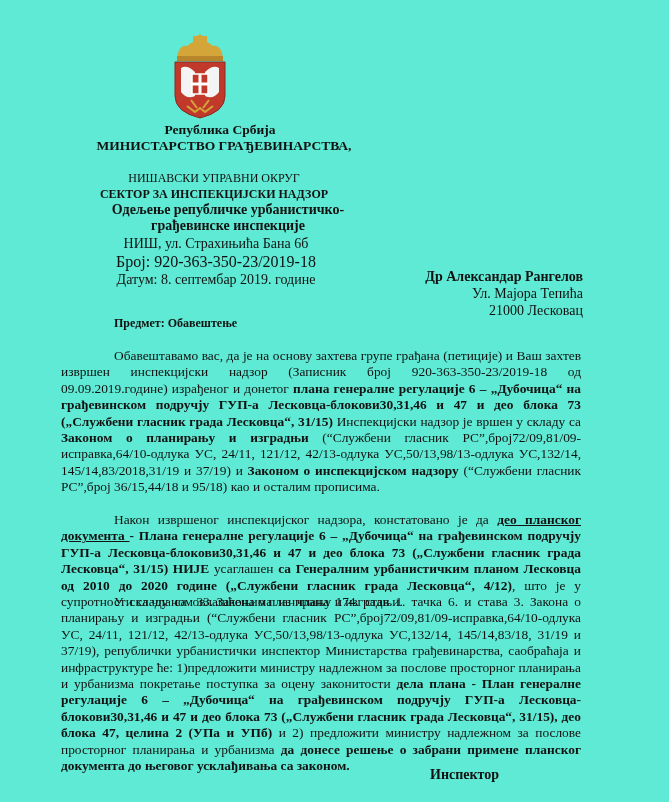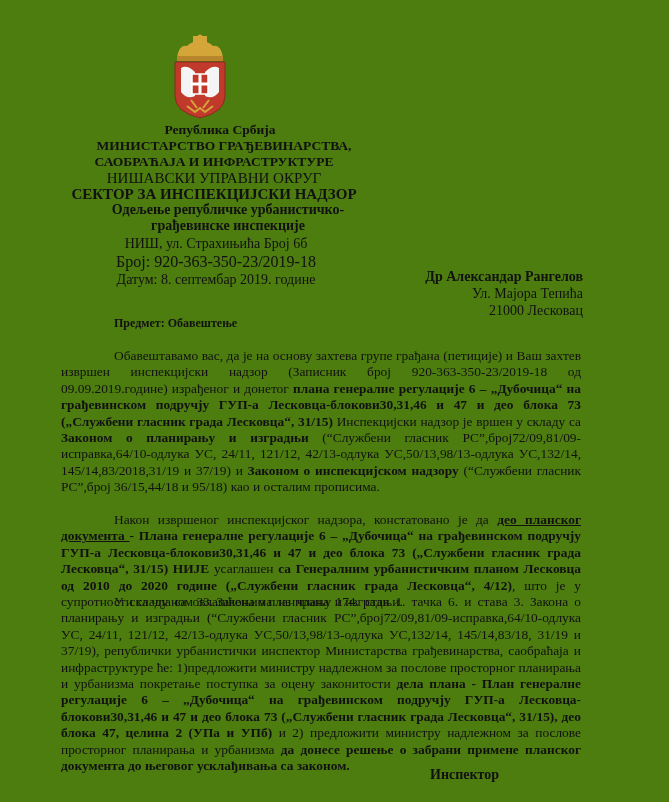--- a/index.html
+++ b/index.html
@@ -1,22 +1,22 @@
 <!DOCTYPE html>
 <html><head>
 <meta charset="utf-8">
 <style>
   html, body { margin:0; padding:0; background:#ffffff; }
   body { width:669px; height:802px; overflow:hidden; position:relative;
          font-family:"Liberation Serif", "DejaVu Serif", serif; color:#111; }
-  .page { position:absolute; left:0; top:0; width:669px; height:802px; background:#4d7c0f; }
+  .page { position:absolute; left:0; top:0; width:669px; height:802px; background:#5eead4; }
   .crest { position:absolute; left:165px; top:34px; width:70px; height:86px; }
   .hdr { position:absolute; left:60px; width:320px; text-align:center; font-size:13.5px; line-height:16px; }
   .b { font-weight:bold; }
-  .hdr.small { font-size:15px; }
+  .hdr.small { font-size:12px; }
   .recip { position:absolute; right:86px; top:268px; text-align:right; font-size:14px; line-height:17px; }
   .subject { position:absolute; left:114px; top:316px; font-size:12px; font-weight:bold; }
   .body { position:absolute; left:61px; width:520px; font-size:13.4px; line-height:16.4px; text-align:justify; }
   .body p { margin:0; }
   .ind { text-indent:53px; }
   .u { text-decoration:underline; }
   .sig { position:absolute; left:430px; top:767px; font-size:14px; font-weight:bold; }
 </style>
 </head>
 <body>
@@ -33,26 +33,25 @@
     <path d="M54 34 Q48 30 40 38 L40 62 Q48 66 54 58 Z" fill="#f4f4f4"></path>
     <rect x="27" y="40" width="16" height="20" fill="#c0392b" stroke="#fff" stroke-width="1.5"></rect>
     <rect x="33.5" y="40" width="3" height="20" fill="#fff"></rect>
     <rect x="27" y="48.5" width="16" height="3" fill="#fff"></rect>
     <path d="M26 66 L32 74 M44 66 L38 74" stroke="#d4a63a" stroke-width="2"></path>
     <path d="M22 72 L30 78 L35 74 L40 78 L48 72" stroke="#d4a63a" stroke-width="2" fill="none"></path>
   </svg>
 
   <div class="hdr b" style="top:122px;">Република Србија</div>
   <div class="hdr b" style="top:138px; left:74px; width:300px;">МИНИСТАРСТВО ГРАЂЕВИНАРСТВА,</div>
-  <div class="hdr b" style="top:154px; left:44px; width:340px;">САОБРАЋАЈА И ИНФРАСТРУКТУРЕ</div>
   <div class="hdr small" style="top:170px; left:54px;">НИШАВСКИ УПРАВНИ   ОКРУГ</div>
   <div class="hdr b small" style="top:186px; left:54px;">СЕКТОР ЗА ИНСПЕКЦИЈСКИ НАДЗОР</div>
   <div class="hdr b" style="top:218px; left:68px; font-size:14px;">грађевинске инспекције</div>
   <div class="hdr b" style="top:202px; left:68px; font-size:14px;">Одељење републичке урбанистичко-</div>
-  <div class="hdr" style="top:236px; left:56px; font-size:14px;">НИШ, ул. Страхињића Број 6б</div>
+  <div class="hdr" style="top:236px; left:56px; font-size:14px;">НИШ, ул. Страхињића Бана 6б</div>
   <div class="hdr" style="top:254px; left:56px; font-size:16px;">Број: 920-363-350-23/2019-18</div>
   <div class="hdr" style="top:272px; left:56px; font-size:14px;">Датум: 8. септембар 2019. године</div>
 
   <div class="recip">
     <div class="b">Др Александар Рангелов</div>
     <div>Ул. Мајора Тепића</div>
     <div>21000 Лесковац</div>
   </div>
 
   <div class="subject">Предмет: Обавештење</div>

